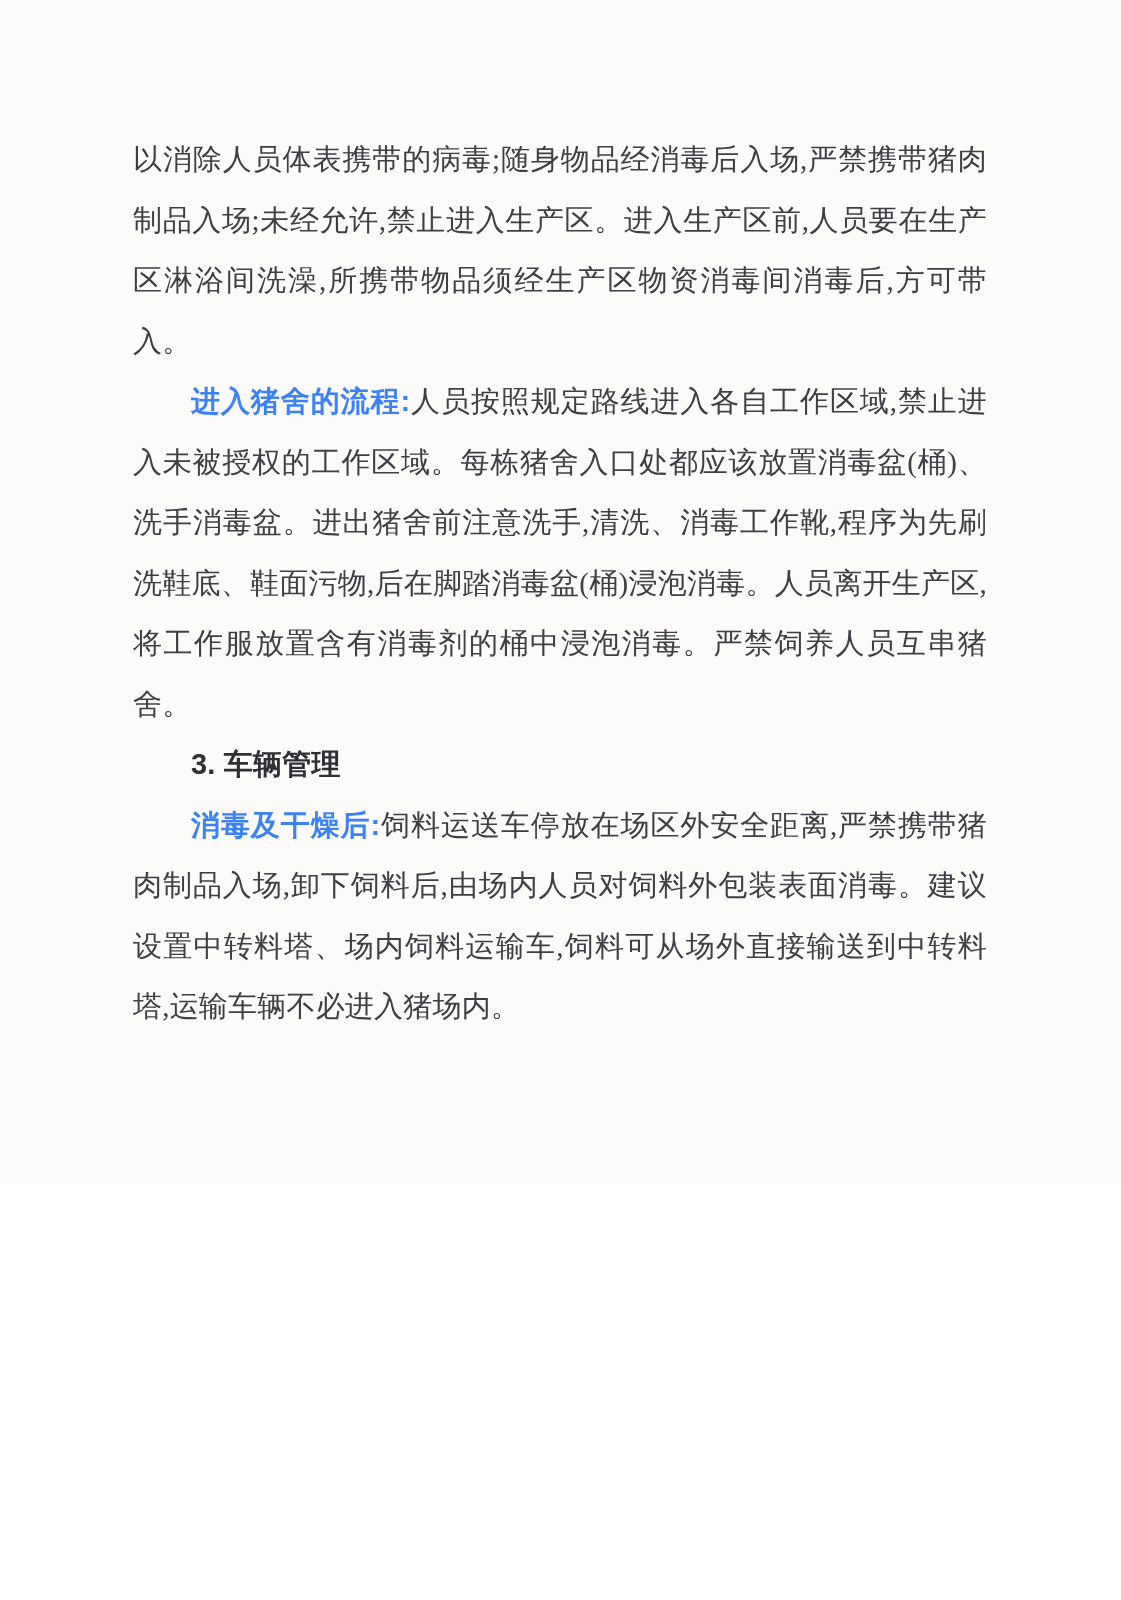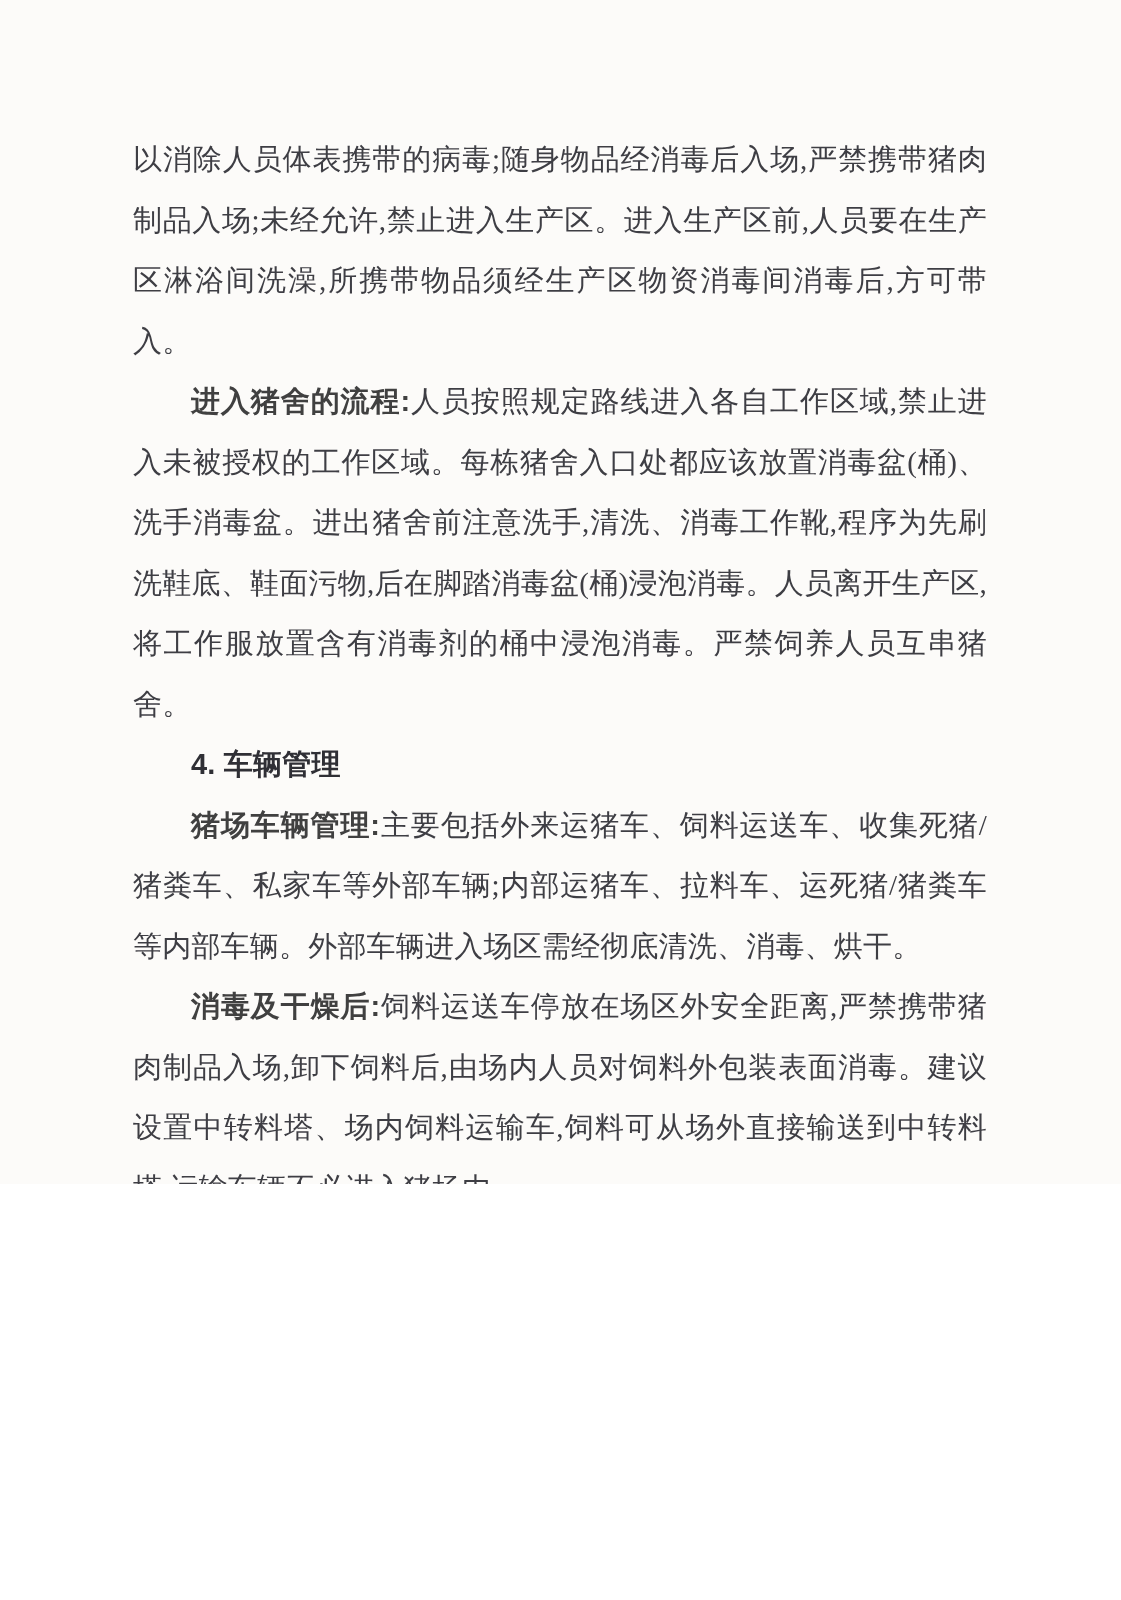--- a/index.html
+++ b/index.html
@@ -30,21 +30,21 @@
   .para {
     margin: 0;
     padding: 0;
   }
   .para.indent {
     text-indent: 2em;
   }
   .para .lead {
     font-family: "Liberation Sans", "DejaVu Sans", sans-serif;
     font-weight: 700;
-    color: #404040;
+    color: #3b82f6;
   }
   .para.heading {
     font-family: "Liberation Sans", "DejaVu Sans", sans-serif;
     font-weight: 700;
     color: #2f2f35;
     text-align: left;
   }
   .footer-page-number {
     position: absolute;
     left: 158px;
@@ -57,18 +57,17 @@
   }
 </style>
 </head>
 <body>
 
 <div class="page">
   <main class="text-block">
 
   <p class="para"><span>以消除人员体表携带的病毒;随身物品经消毒后入场,严禁携带猪肉制品入场;未经允许,禁止进入生产区。进入生产区前,人员要在生产区淋浴间洗澡,所携带物品须经生产区物资消毒间消毒后,方可带入。</span></p>
       <p class="para indent"><b class="lead">进入猪舍的流程:</b><span>人员按照规定路线进入各自工作区域,禁止进入未被授权的工作区域。每栋猪舍入口处都应该放置消毒盆(桶)、洗手消毒盆。进出猪舍前注意洗手,清洗、消毒工作靴,程序为先刷洗鞋底、鞋面污物,后在脚踏消毒盆(桶)浸泡消毒。人员离开生产区,将工作服放置含有消毒剂的桶中浸泡消毒。严禁饲养人员互串猪舍。</span></p>
-      <p class="para indent heading"><span>4. 车辆管理</span></p>
-      <p class="para indent"><b class="lead">猪场车辆管理:</b><span>主要包括外来运猪车、饲料运送车、收集死猪/猪粪车、私家车等外部车辆;内部运猪车、拉料车、运死猪/猪粪车等内部车辆。外部车辆进入场区需经彻底清洗、消毒、烘干。</span></p>
+      <p class="para indent heading"><span>3. 车辆管理</span></p>
       <p class="para indent"><b class="lead">消毒及干燥后:</b><span>饲料运送车停放在场区外安全距离,严禁携带猪肉制品入场,卸下饲料后,由场内人员对饲料外包装表面消毒。建议设置中转料塔、场内饲料运输车,饲料可从场外直接输送到中转料塔,运输车辆不必进入猪场内。</span></p>
     </main>
   <div class="footer-page-number">— 8 —</div>
 </div>
 
 </body></html>

